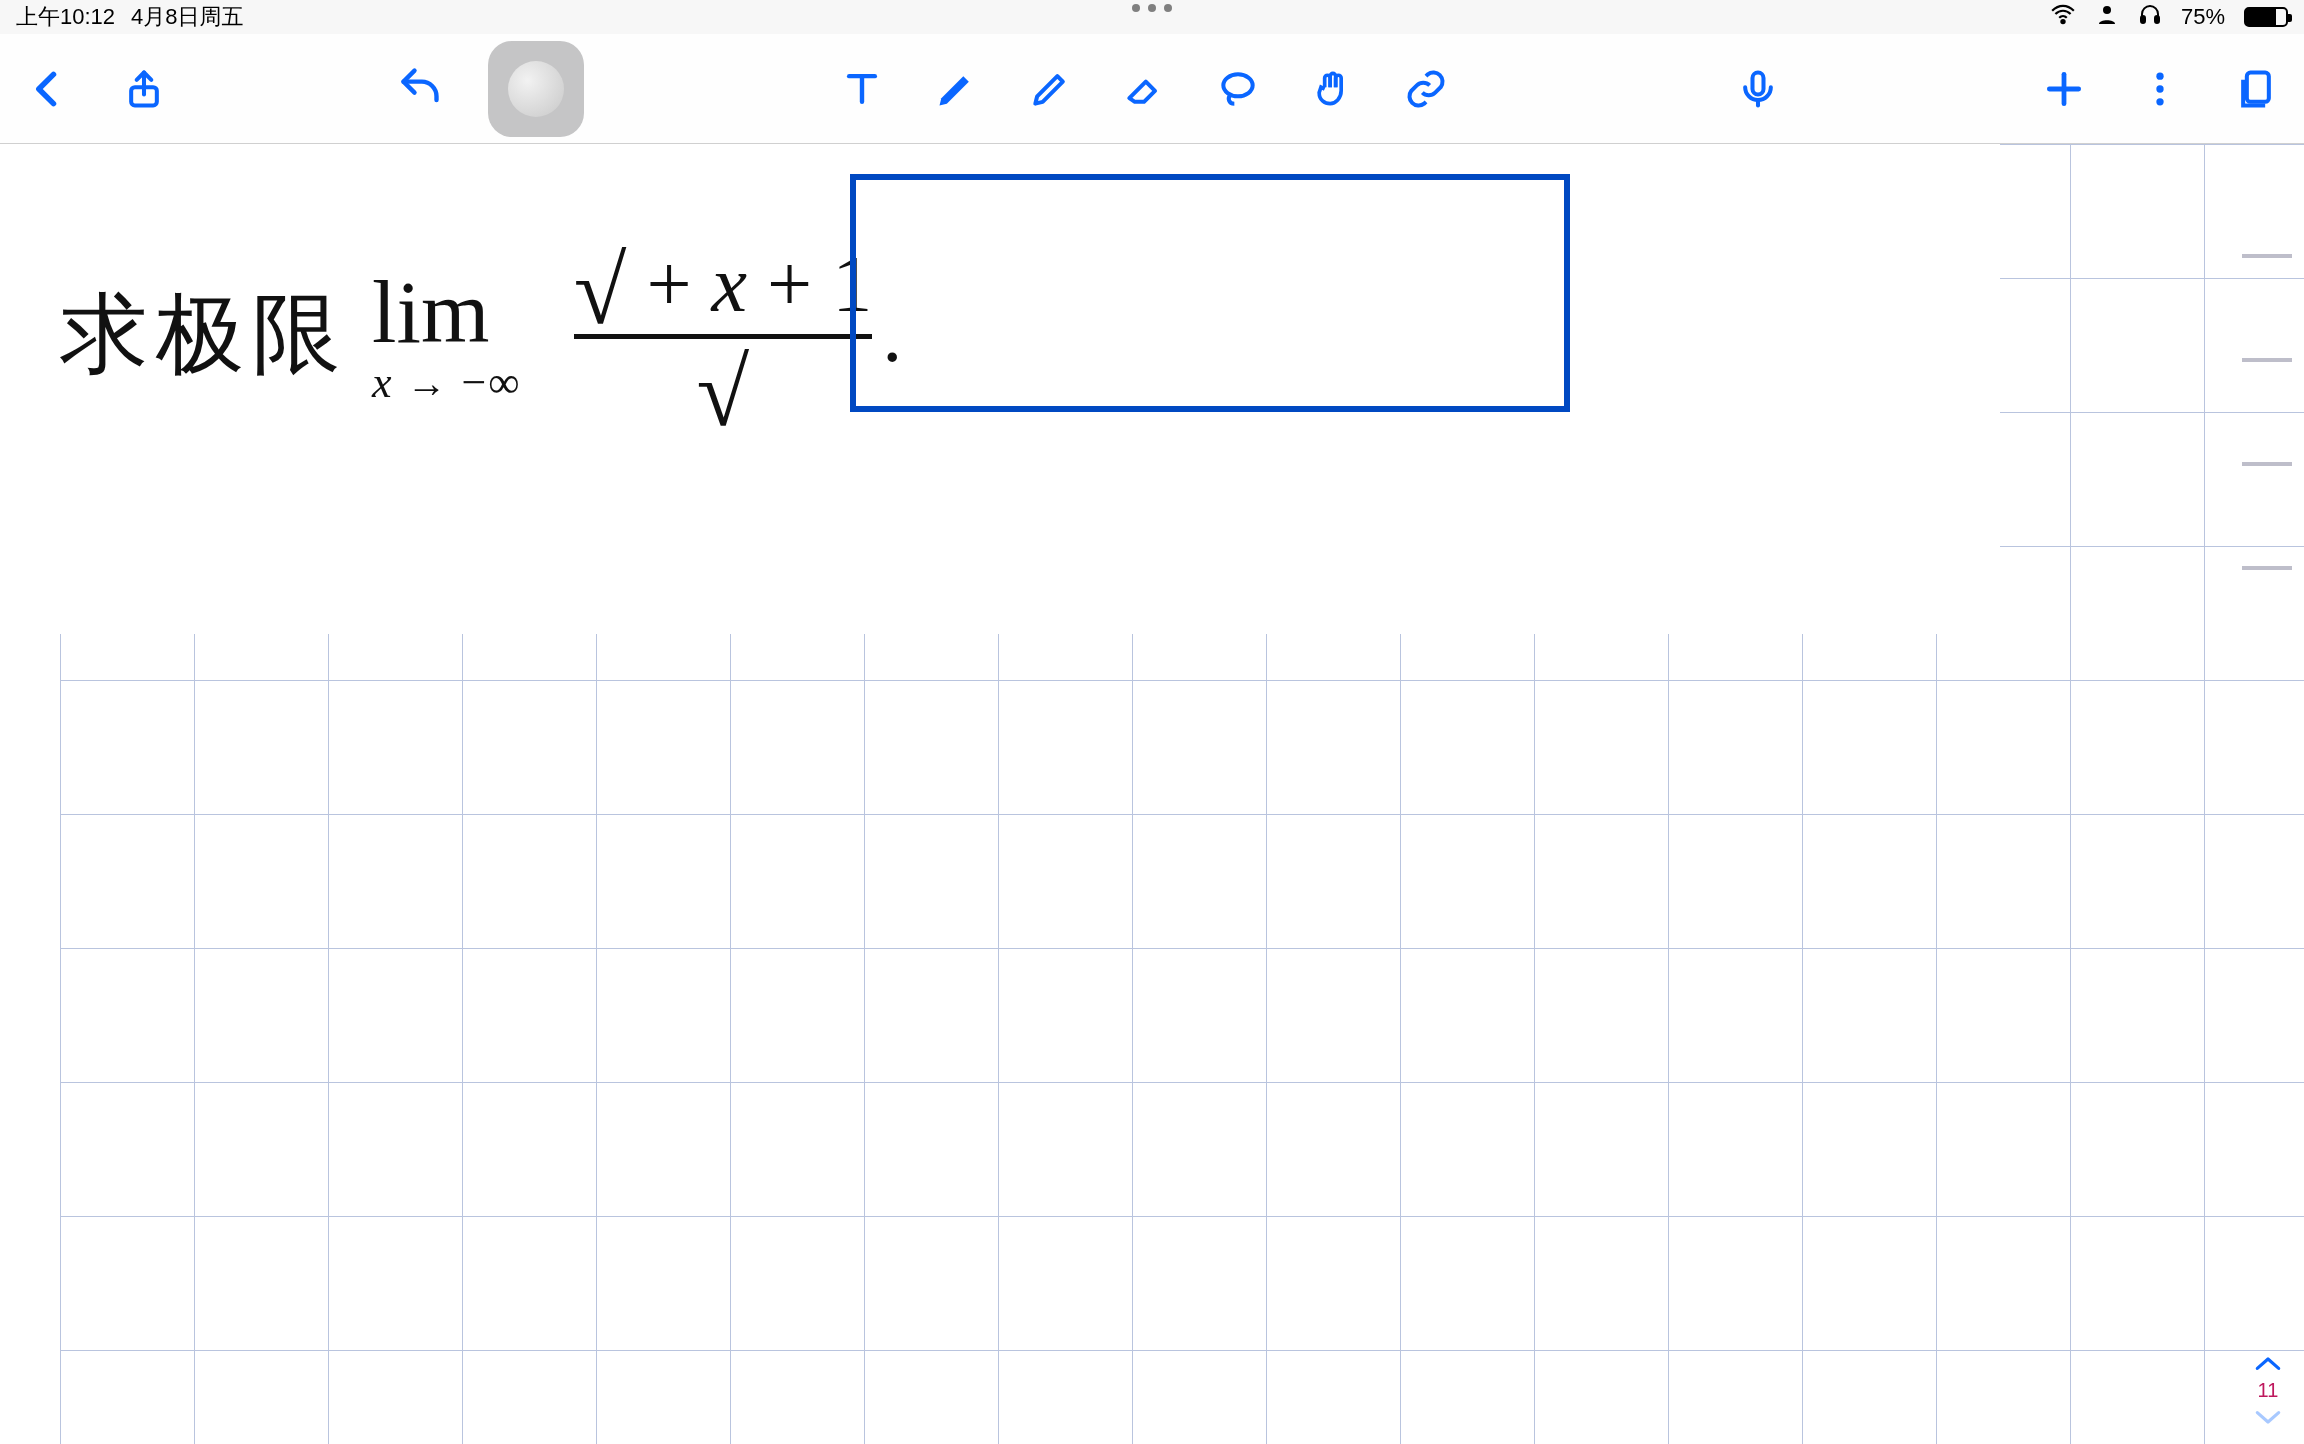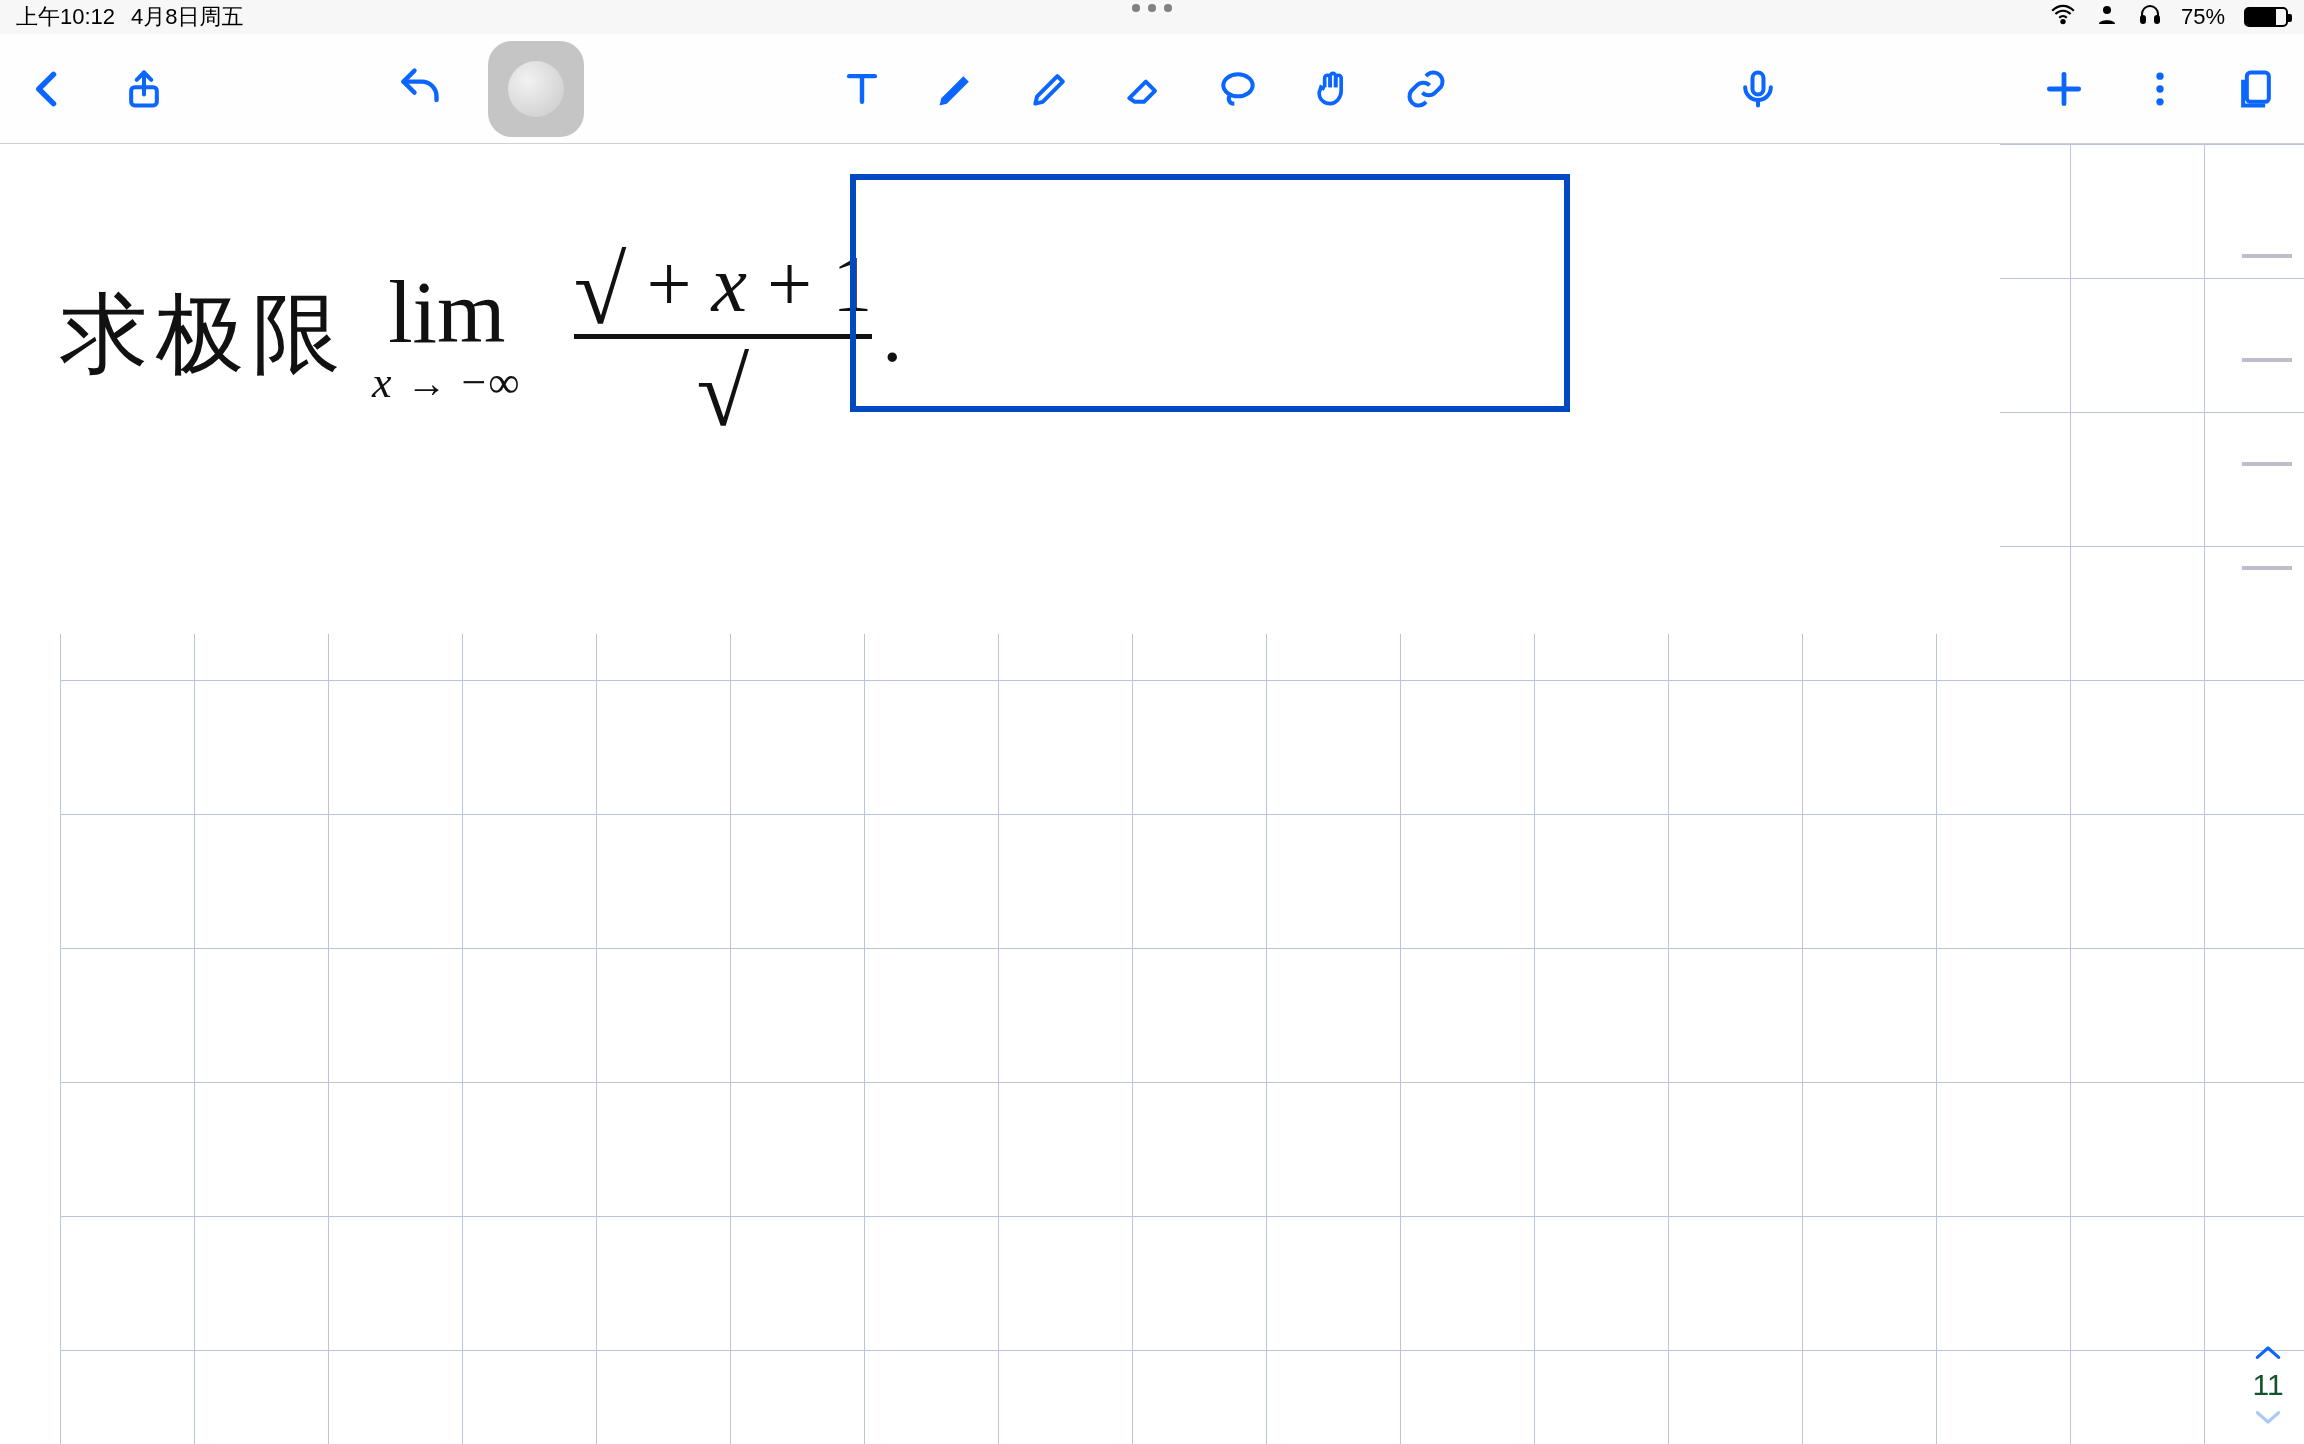--- a/index.html
+++ b/index.html
@@ -82,21 +82,21 @@
   }
 
   
   .math-wrap {
     position:absolute; left: 60px; top: 100px;
     display:flex; align-items:center;
     font-family: "Times New Roman", Georgia, serif;
     color:#111;
   }
   .chinese { font-size: 88px; font-family: "Songti SC","SimSun",serif; letter-spacing: 8px; }
-  .lim-block { display:flex; flex-direction:column; align-items:center; margin:0 16px 0 24px; }
+  .lim-block { display:flex; flex-direction:column; align-items:flex-start; margin:0 16px 0 24px; }
   .lim { font-size: 88px; }
   .xto { font-size: 44px; margin-top: -6px; letter-spacing: 2px; }
   .arrow-inf {
     font-size: 40px;
   }
   .fraction {
     display:flex; flex-direction:column; align-items:center; margin-left: 36px;
     position:relative;
   }
   .frac-num, .frac-den {
@@ -120,21 +120,21 @@
 
   .highlight-box {
     position:absolute; border: 6px solid #0049c2;
     pointer-events: none;
   }
 
   
   .page-nav {
     position:absolute; right: 20px; bottom: 16px;
     display:flex; flex-direction:column; align-items:center; gap:6px;
-    color:#14532d; font-size: 30px;
+    color:#be185d; font-size: 20px;
   }
   .page-nav svg { width:32px; height:20px; }
 
   
   .faint-ticks {
     position:absolute; right: 12px; top: 110px;
     display:flex; flex-direction:column; gap: 100px;
   }
   .faint-ticks div {
     width: 50px; height: 4px; background:#446; opacity:.35;

